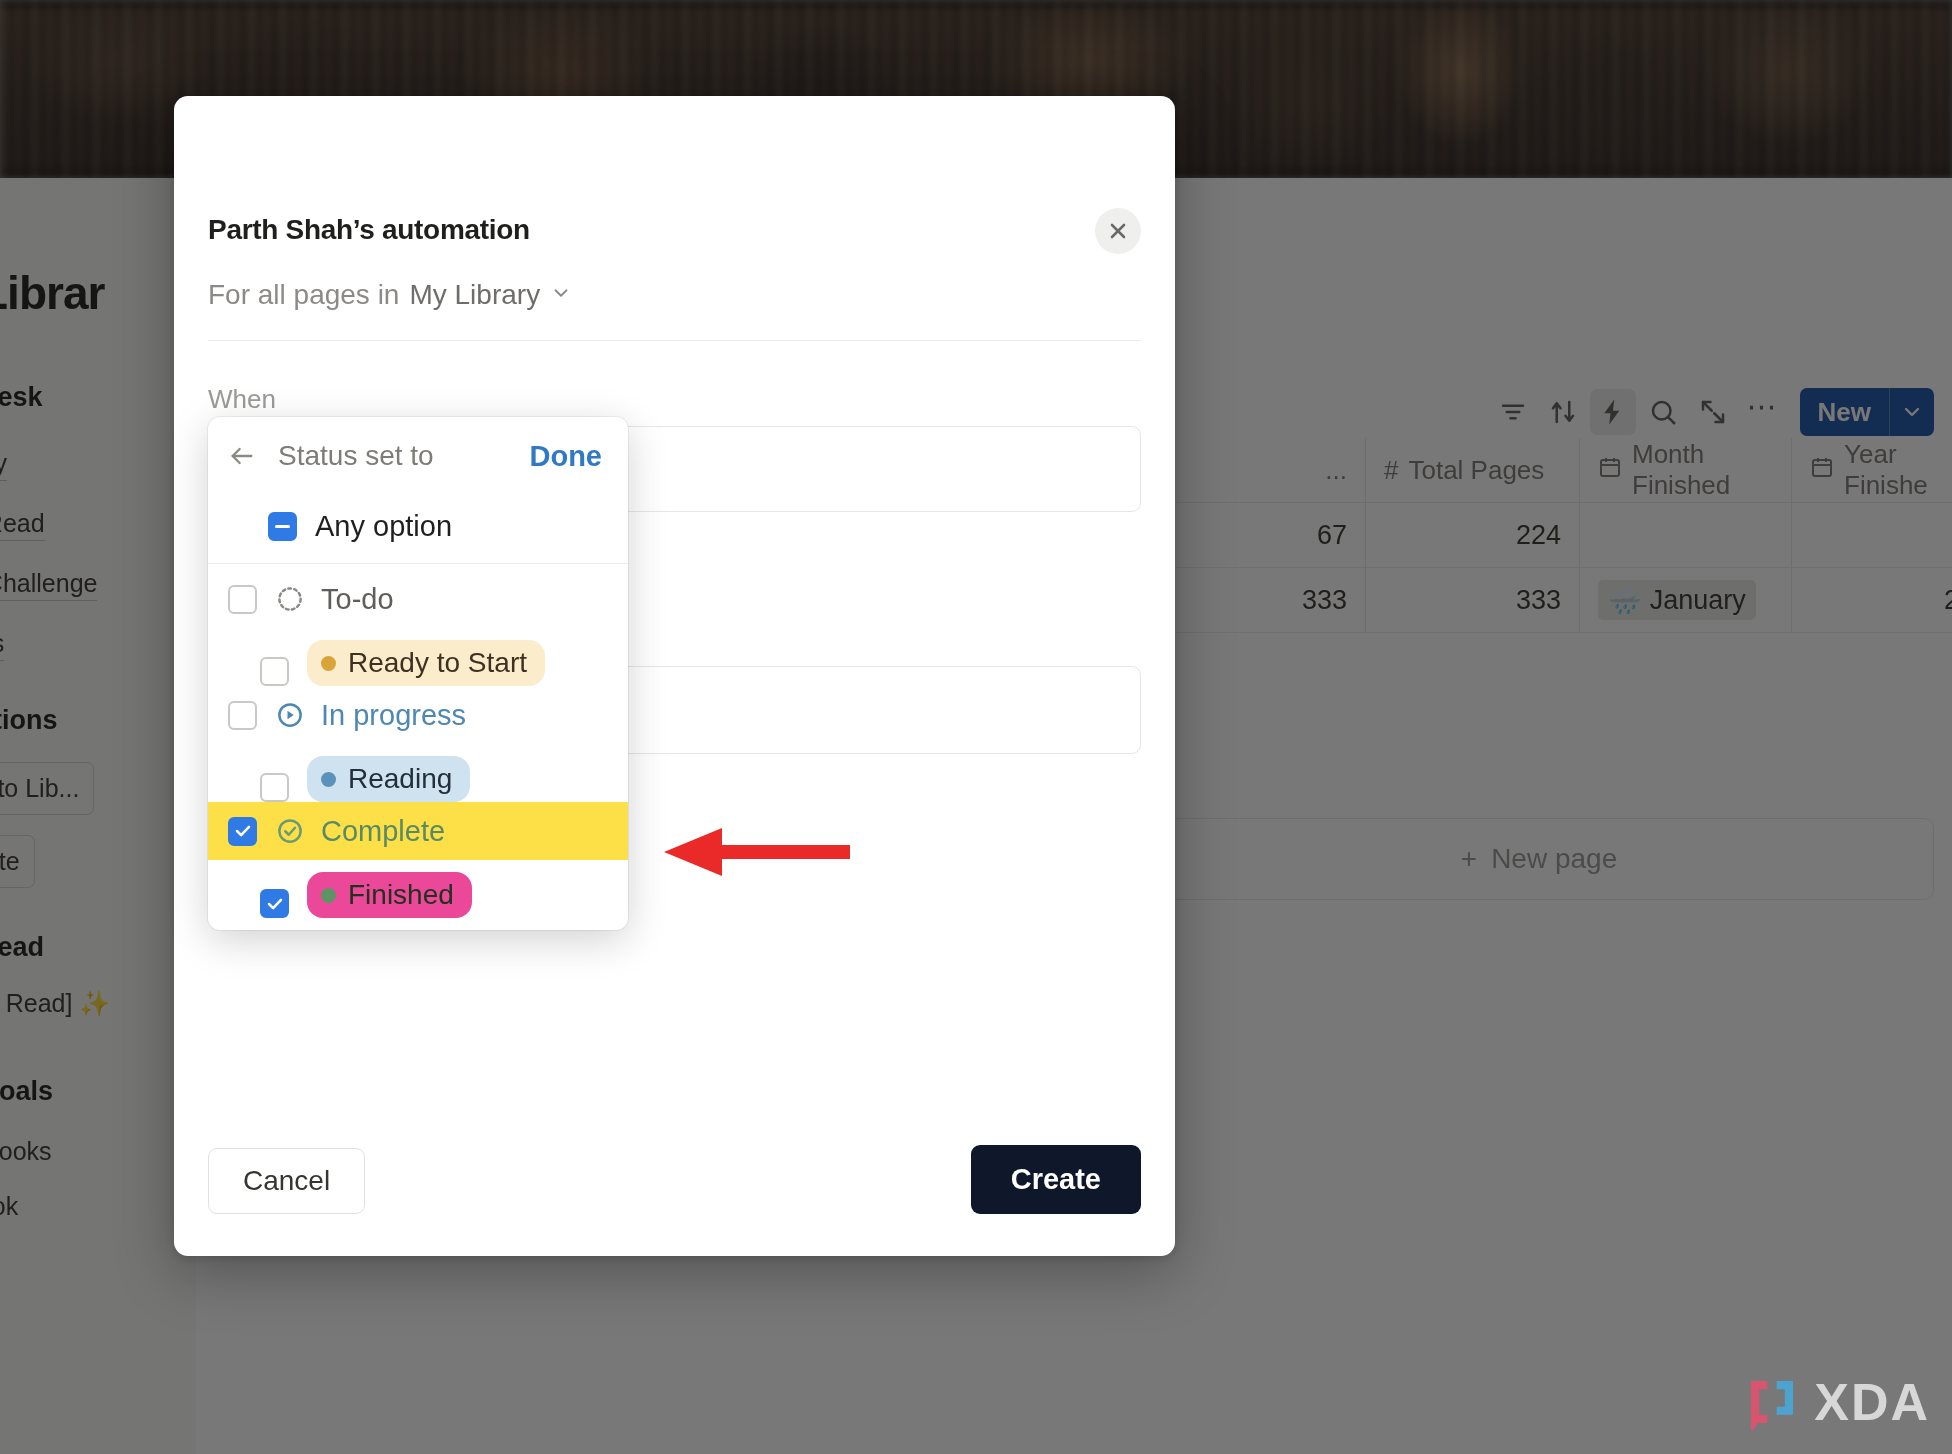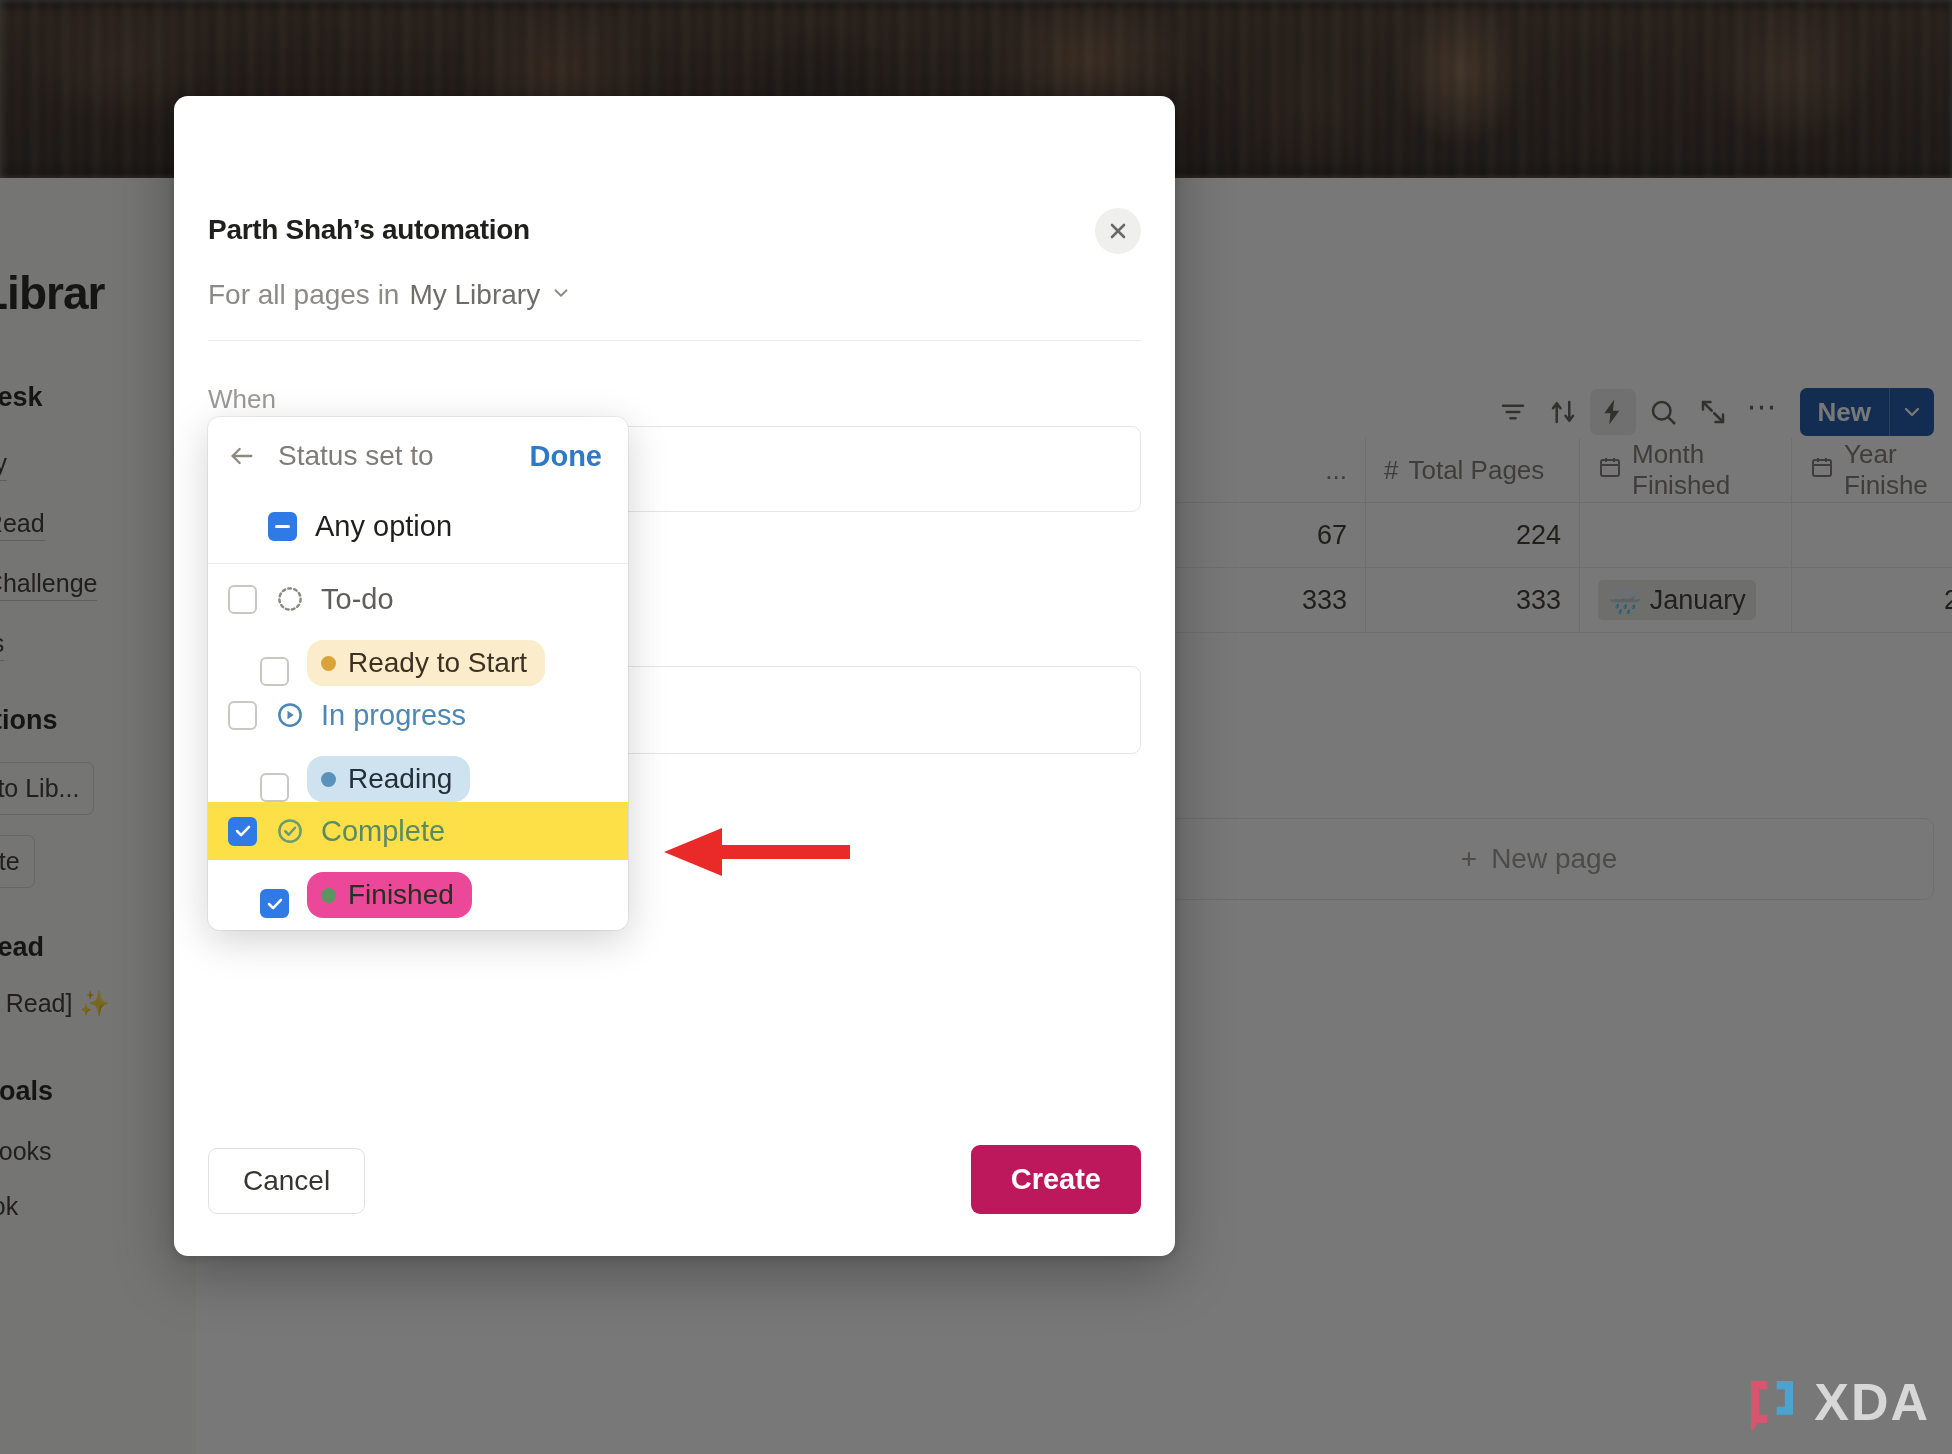--- a/index.html
+++ b/index.html
@@ -226,21 +226,21 @@
   .modal-footer {
     position: absolute; left: 34px; right: 34px; bottom: 42px;
     display: flex; align-items: flex-end; justify-content: space-between;
   }
   .btn-cancel {
     border: 1px solid #e2e2e0; border-radius: 9px;
     padding: 16px 34px; font-size: 28px; color: #37352f;
     background: #fff;
   }
   .btn-create {
-    background: #be185d; color: #fff;
+    background: #0f172a; color: #fff;
     border: none; border-radius: 9px;
     padding: 18px 40px; font-size: 29px; font-weight: 600;
   }
 
   
   .dropdown {
     position: absolute;
     left: 208px; top: 417px;
     width: 420px;
     background: #fff;

